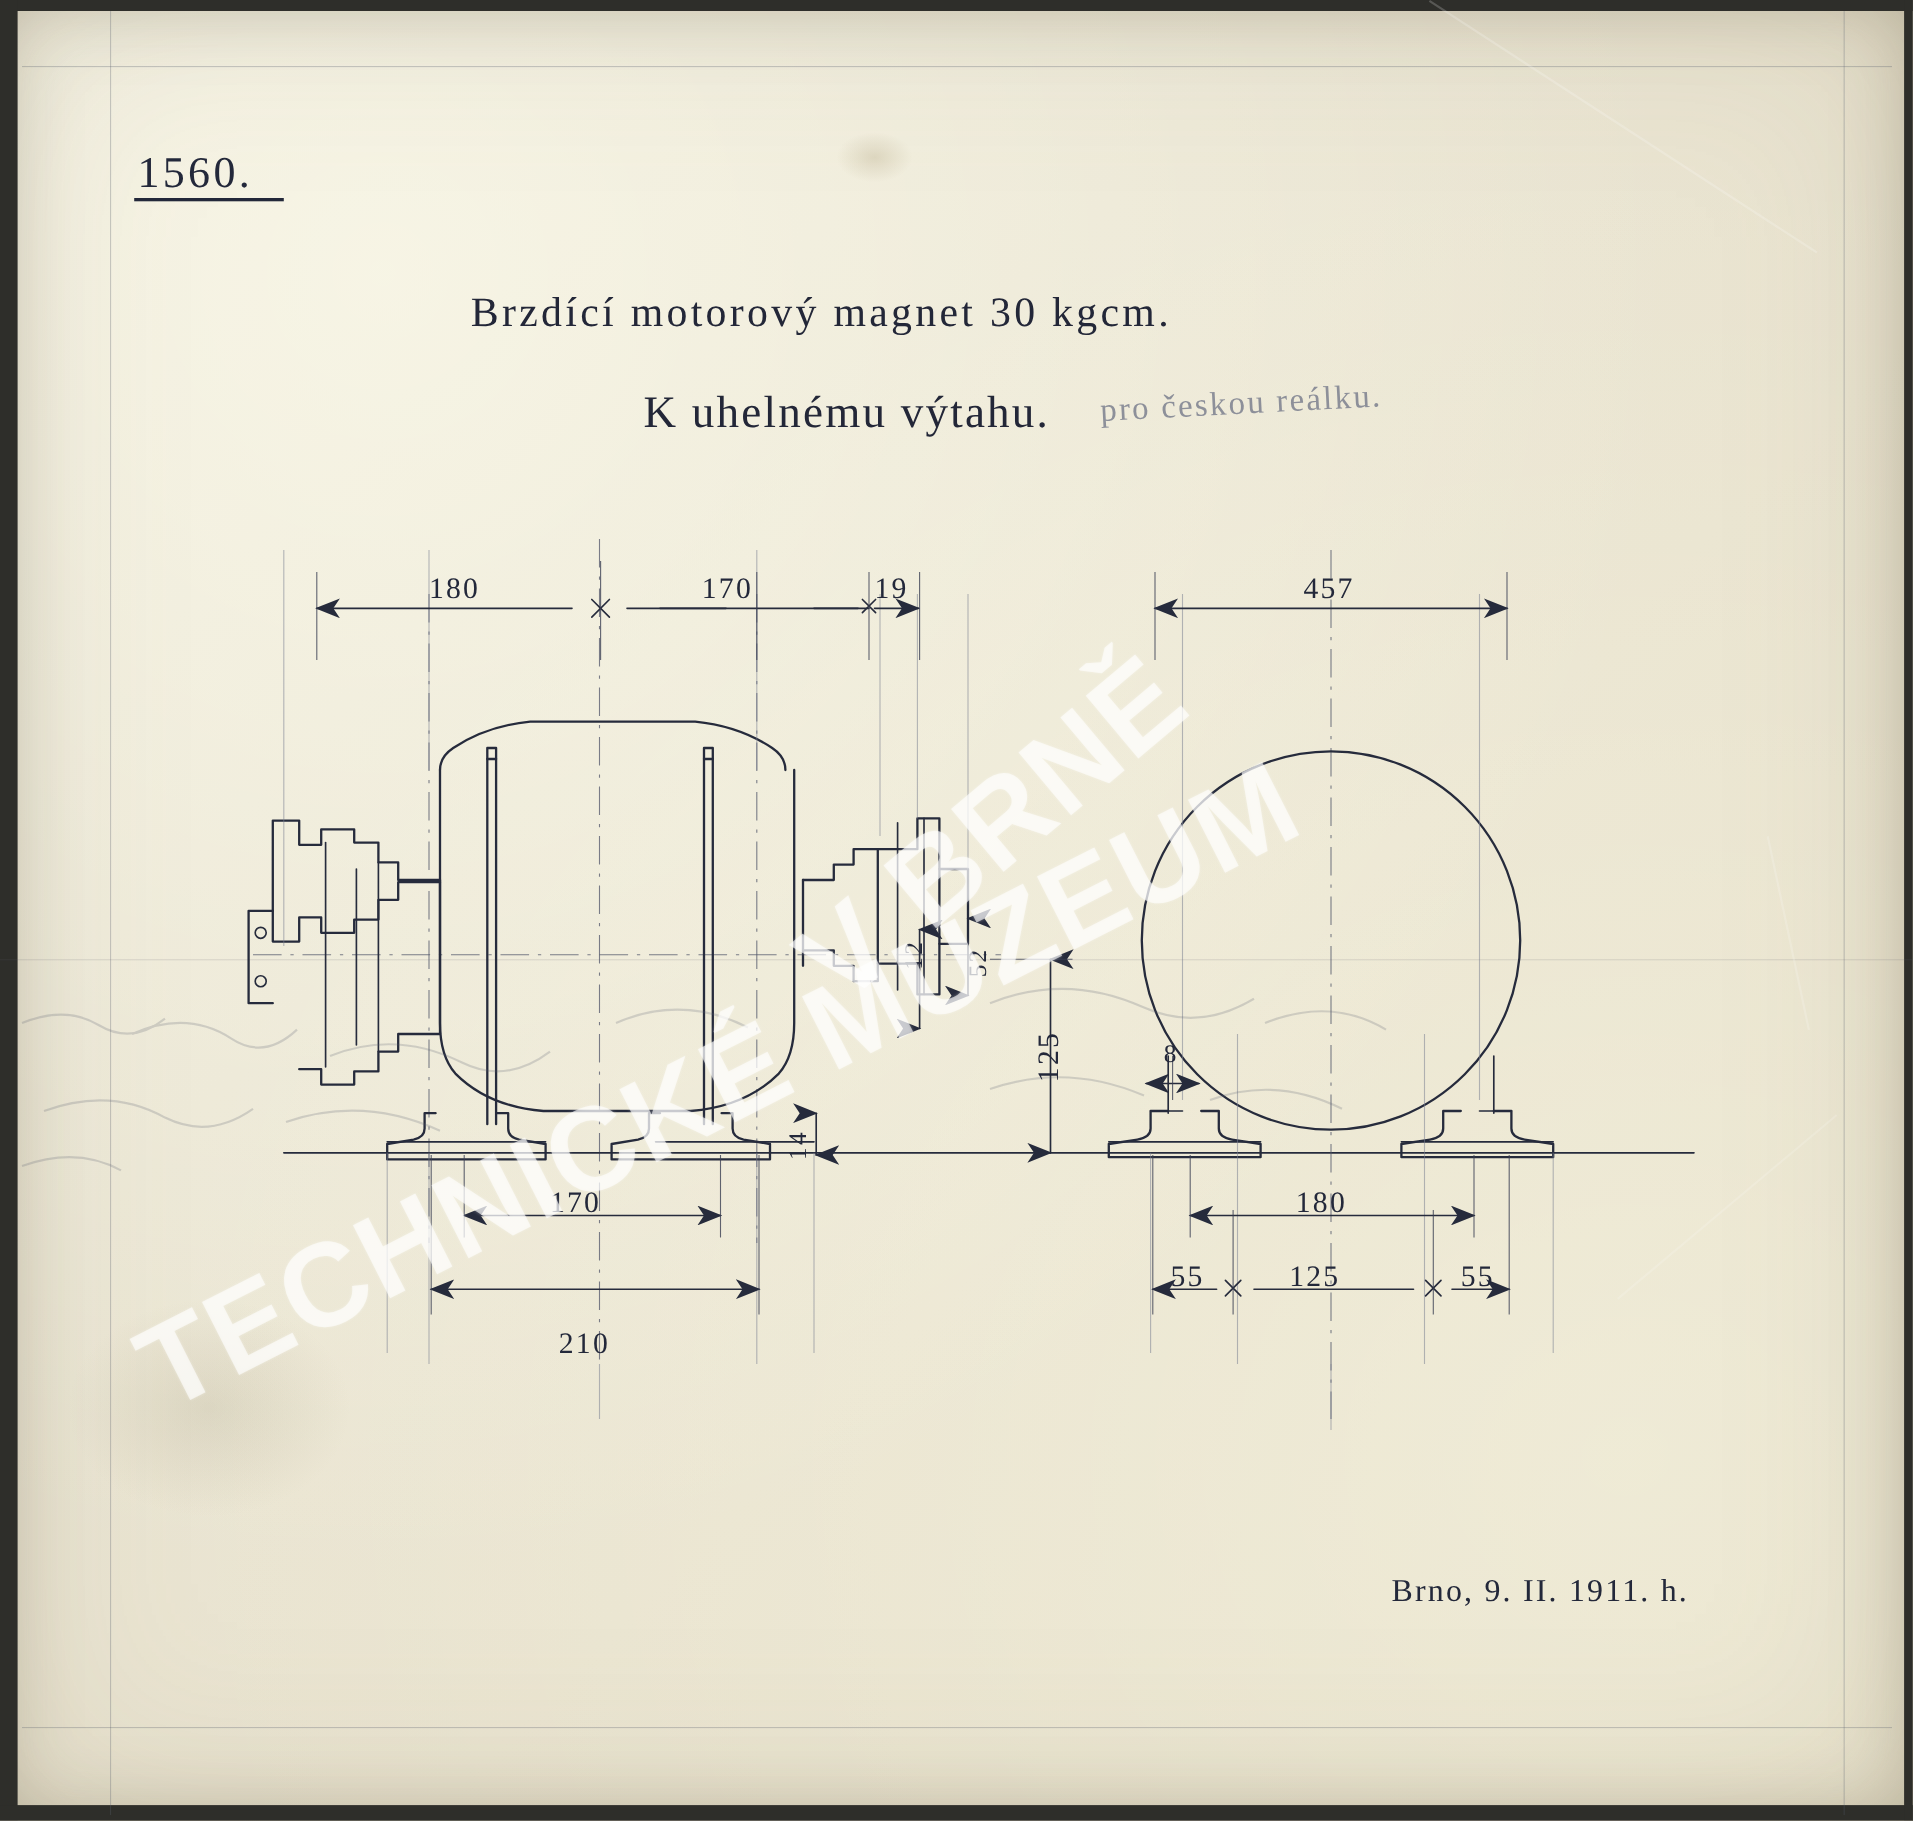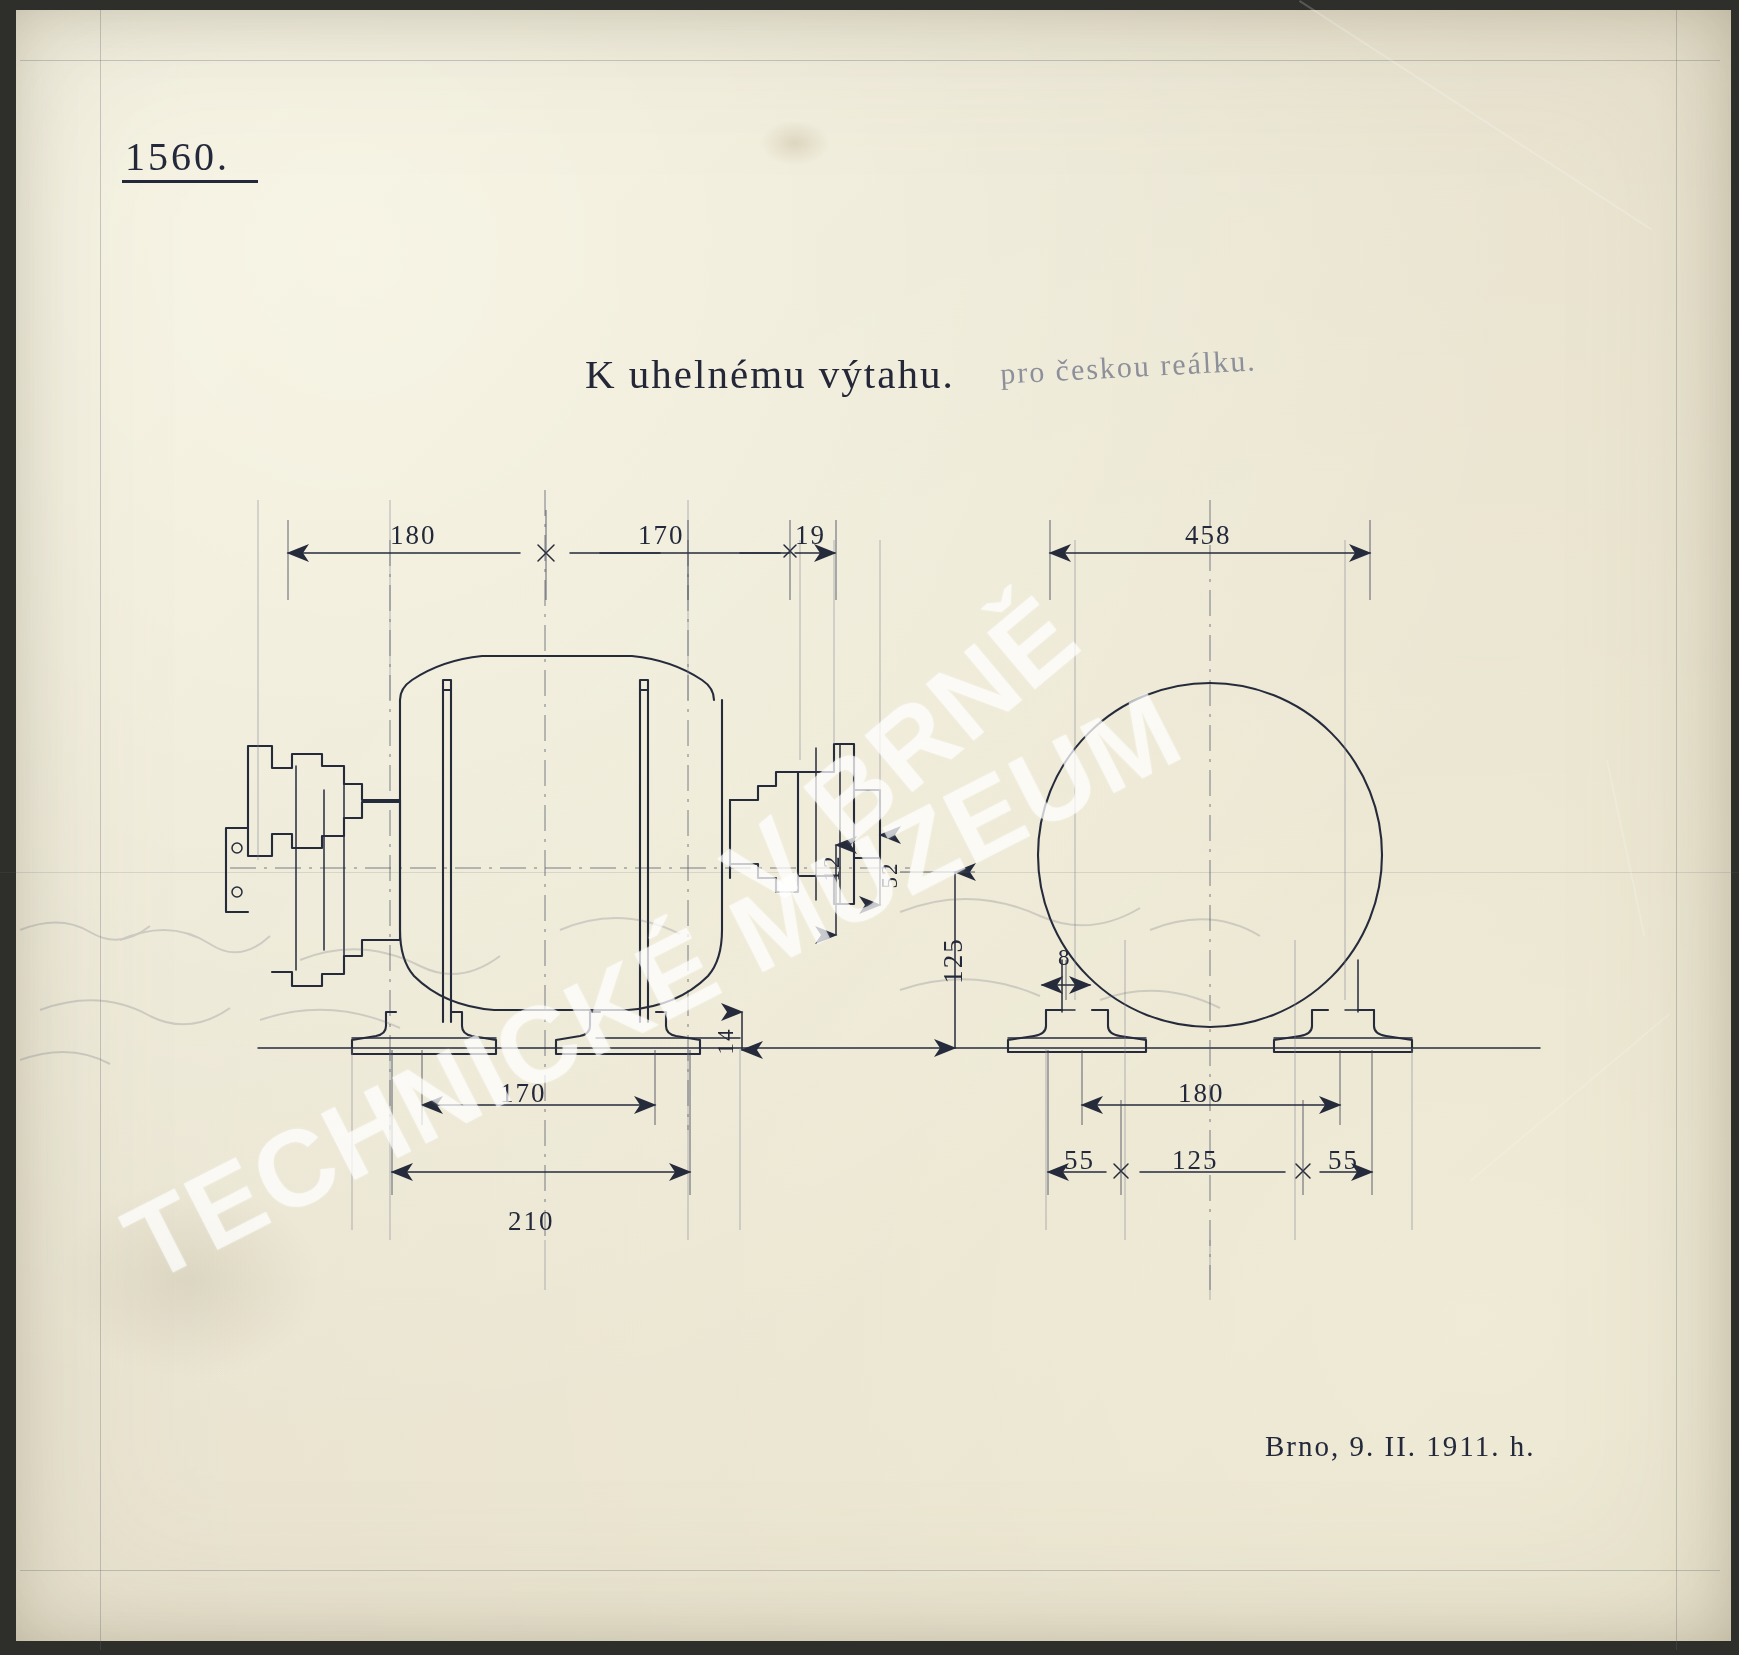--- a/index.html
+++ b/index.html
@@ -238,41 +238,42 @@
       <path d="M 260 1020 q 70 -24 140 8"></path>
       <path d="M 900 990 q 70 -24 140 6"></path>
       <path d="M 1100 1000 q 60 -22 120 8"></path>
       <path d="M 20 1060 q 50 -18 90 4"></path>
     </g>
   </svg>
 
   <div class="ink idnum hand" style="left:125px;top:133px;font-family:Liberation Serif, serif;">1560.</div>
   <div style="position:absolute;left:122px;top:180px;width:136px;height:3px;background:#23283a;"></div>
 
+  <div class="ink title hand" style="left:428px;top:262px;">Brzdící motorový magnet 30 kgcm.</div>
   <div class="ink subtitle hand" style="left:585px;top:350px;">K uhelnému výtahu.</div>
   <div class="ink pencil hand" style="left:1000px;top:350px;transform:rotate(-3deg);">pro českou reálku.</div>
 
   <div class="ink date hand" style="left:1265px;top:1430px;">
     <span>Brno, 9. II. 1911. h.</span>
   </div>
 
   <div class="ink num hand" style="left:390px;top:520px;">180</div>
   <div class="ink num hand" style="left:638px;top:520px;">170</div>
   <div class="ink num hand" style="left:795px;top:520px;">19</div>
 
   <div class="ink num small hand" style="left:818px;top:855px;transform:rotate(-90deg);transform-origin:50% 50%;">12</div>
   <div class="ink num small hand" style="left:876px;top:862px;transform:rotate(-90deg);transform-origin:50% 50%;">52</div>
   <div class="ink num hand" style="left:930px;top:945px;transform:rotate(-90deg);transform-origin:50% 50%;">125</div>
 
   <div class="ink num small hand" style="left:712px;top:1028px;transform:rotate(-90deg);transform-origin:50% 50%;">14</div>
 
   <div class="ink num hand" style="left:500px;top:1078px;">170</div>
   <div class="ink num hand" style="left:508px;top:1206px;">210</div>
 
-  <div class="ink num hand" style="left:1185px;top:520px;">458</div>
+  <div class="ink num hand" style="left:1185px;top:520px;">457</div>
   <div class="ink num small hand" style="left:1058px;top:945px;">8</div>
   <div class="ink num hand" style="left:1178px;top:1078px;">180</div>
   <div class="ink num hand" style="left:1064px;top:1145px;">55</div>
   <div class="ink num hand" style="left:1172px;top:1145px;">125</div>
   <div class="ink num hand" style="left:1328px;top:1145px;">55</div>
 
   <div id="wm">
     <div class="wmtext" id="wm1">TECHNICKÉ MUZEUM</div>
     <div class="wmtext" id="wm2">V BRNĚ</div>
   </div>

